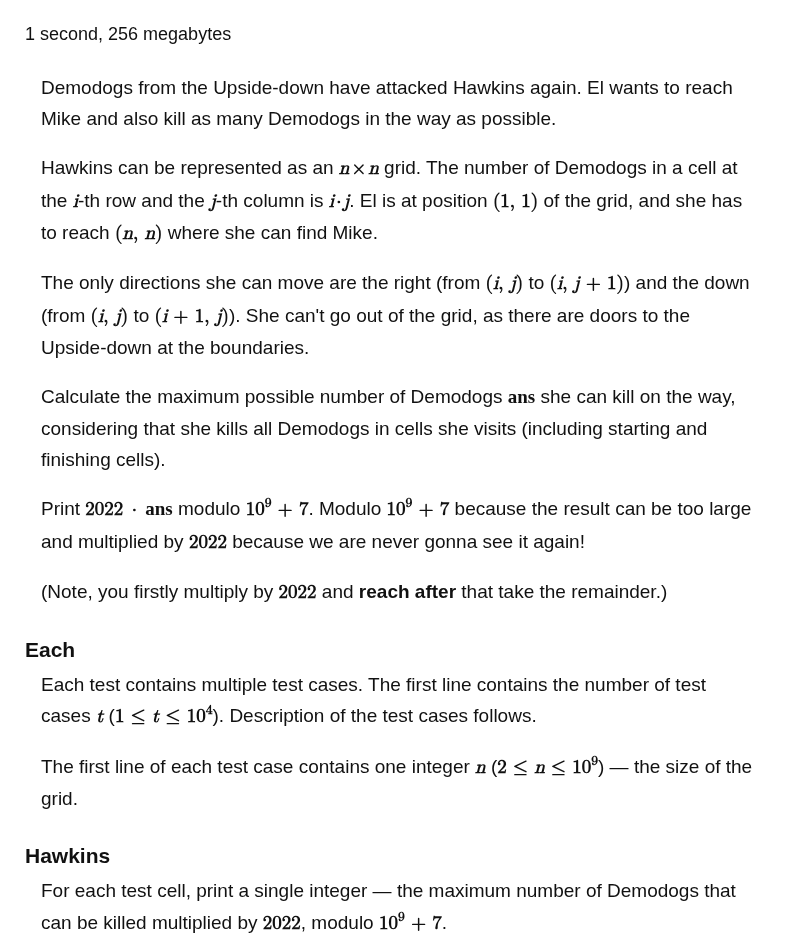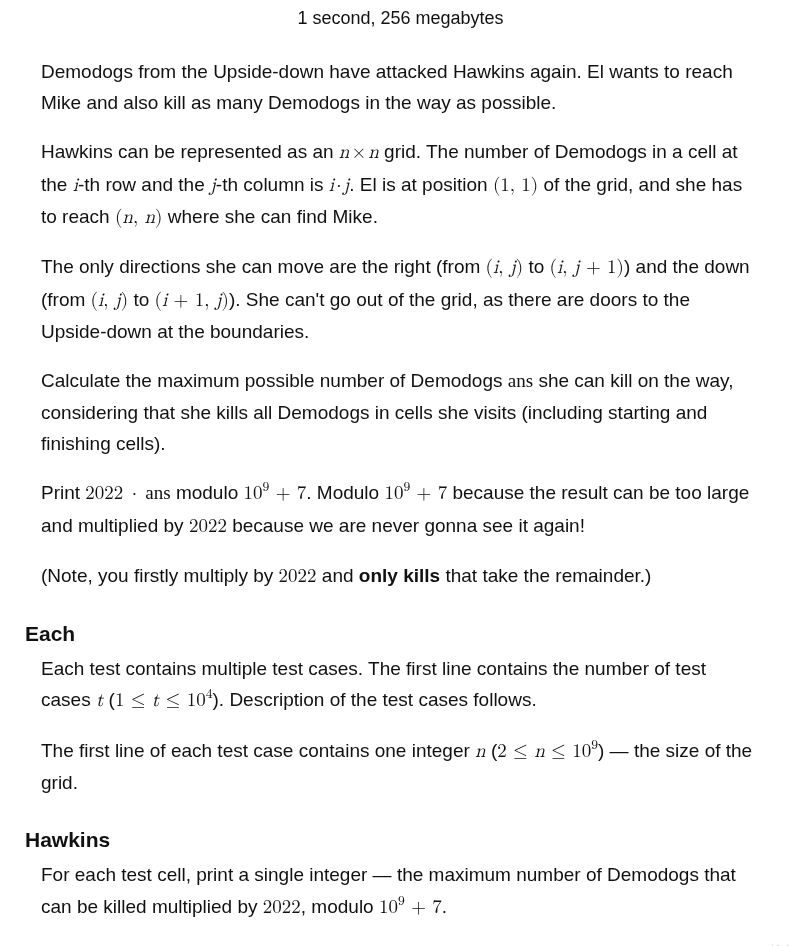--- a/index.html
+++ b/index.html
@@ -12,40 +12,41 @@
     min-height: 946px;
     box-sizing: border-box;
     padding: 0 25px 25px 25px;
     font-family: Arial, Helvetica, sans-serif;
     font-size: 19px;
     line-height: 1.65;
     color: #111;
     position: relative;
   }
   .limits {
-    text-align: center;
+    text-align: left;
     font-size: 18px;
-    padding-top: 4px;
+    padding-top: 20px;
     padding-bottom: 4px;
   }
   .para {
     margin: 18px 16px;
   }
   h3.section {
     font-size: 21px;
     font-weight: bold;
     margin: 24px 0 2px 0;
   }
   .after-h {
     margin-top: 2px;
   }
   
   .math {
     font-family: "Cambria Math", "Latin Modern Math", Georgia, "Times New Roman", serif;
     white-space: nowrap;
+    font-weight: bold;
   }
   .mi { font-style: italic; }
   .mn { font-style: normal; }
   .mo { font-style: normal; padding: 0 2px; }
   .rm { font-style: normal; font-family: "Cambria Math", Georgia, "Times New Roman", serif; }
   sup.exp {
     font-size: 0.72em;
     vertical-align: 0.55em;
     line-height: 0;
     font-style: normal;
@@ -79,21 +80,21 @@
 
 <div class="para">
   <span>Calculate the maximum possible number of Demodogs </span><span class="math rm">ans</span><span> she can kill on the way, considering that she kills all Demodogs in cells she visits (including starting and finishing cells).</span>
 </div>
 
 <div class="para">
   <span>Print </span><span class="math"><span class="mn">2022</span><span class="mo"> · </span><span class="rm">ans</span></span><span> modulo </span><span class="math"><span class="mn">10</span><sup class="exp">9</sup><span class="mn"> + 7</span></span><span>. Modulo </span><span class="math"><span class="mn">10</span><sup class="exp">9</sup><span class="mn"> + 7</span></span><span> because the result can be too large and multiplied by </span><span class="math mn">2022</span><span> because we are never gonna see it again!</span>
 </div>
 
 <div class="para">
-  <span>(Note, you firstly multiply by </span><span class="math mn">2022</span><span> and </span><strong>only kills</strong><span> that take the remainder.)</span>
+  <span>(Note, you firstly multiply by </span><span class="math mn">2022</span><span> and </span><strong>reach after</strong><span> that take the remainder.)</span>
 </div>
 
 <h3 class="section">Each</h3>
 <div class="para after-h">
   <span>Each test contains multiple test cases. The first line contains the number of test cases </span><span class="math mi">t</span><span> (</span><span class="math"><span class="mn">1 ≤ </span><span class="mi">t</span><span class="mn"> ≤ 10</span><sup class="exp">4</sup></span><span>). Description of the test cases follows.</span>
 </div>
 <div class="para">
   <span>The first line of each test case contains one integer </span><span class="math mi">n</span><span> (</span><span class="math"><span class="mn">2 ≤ </span><span class="mi">n</span><span class="mn"> ≤ 10</span><sup class="exp">9</sup></span><span>) — the size of the grid.</span>
 </div>
 

